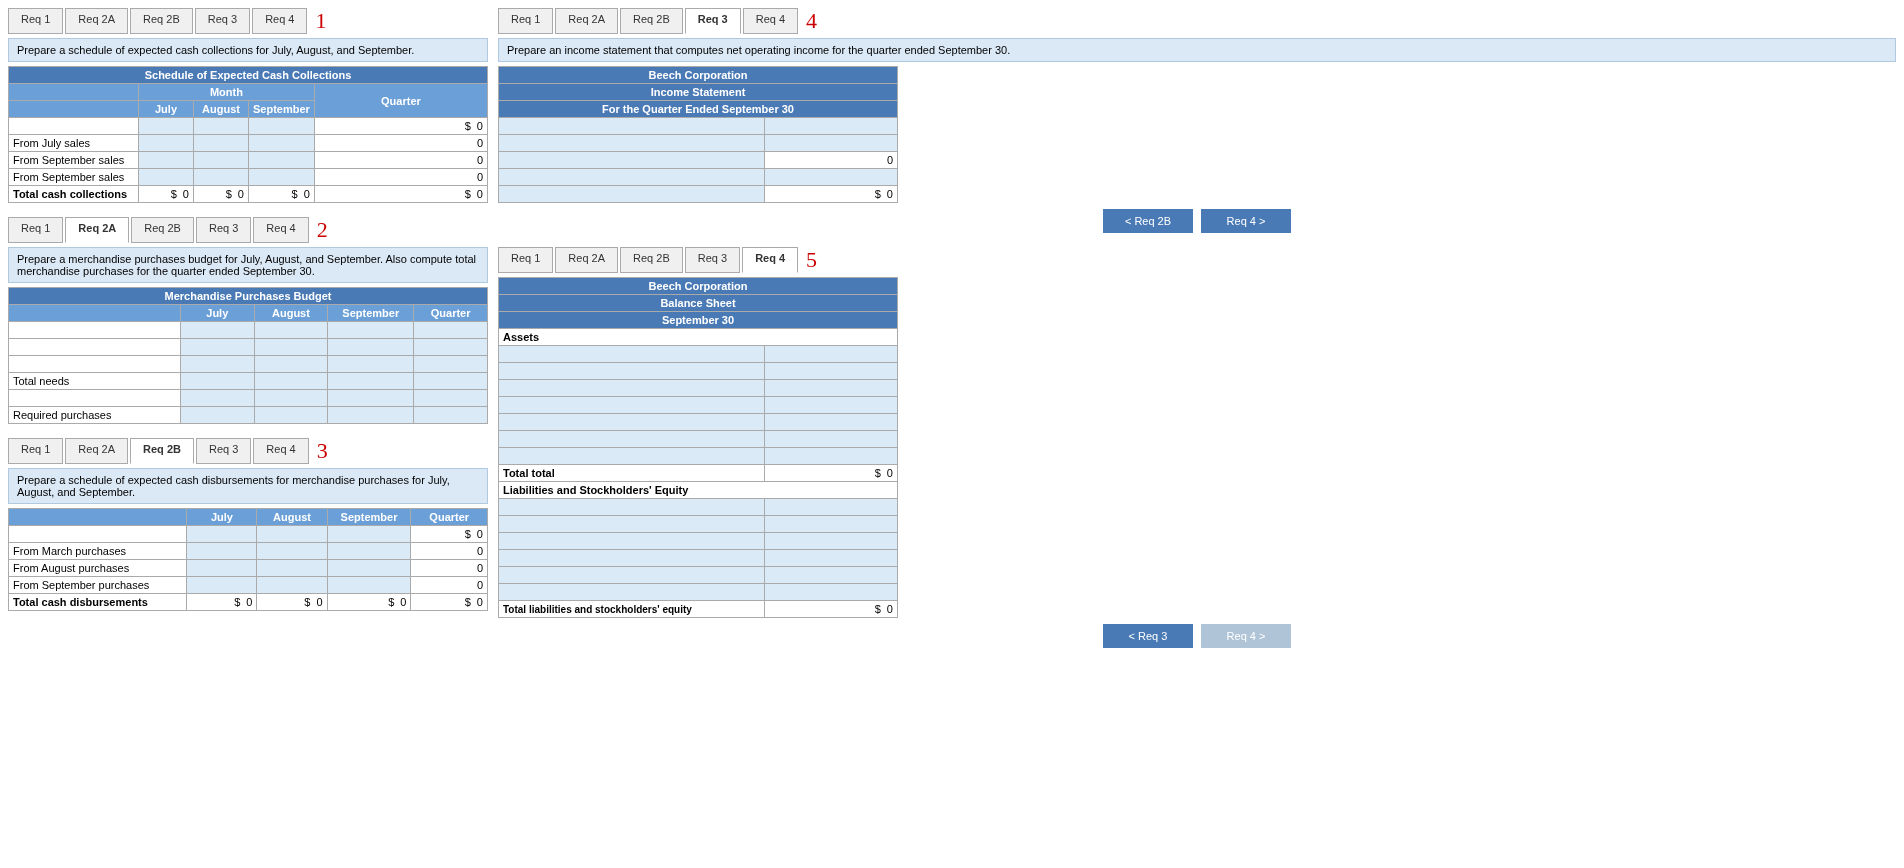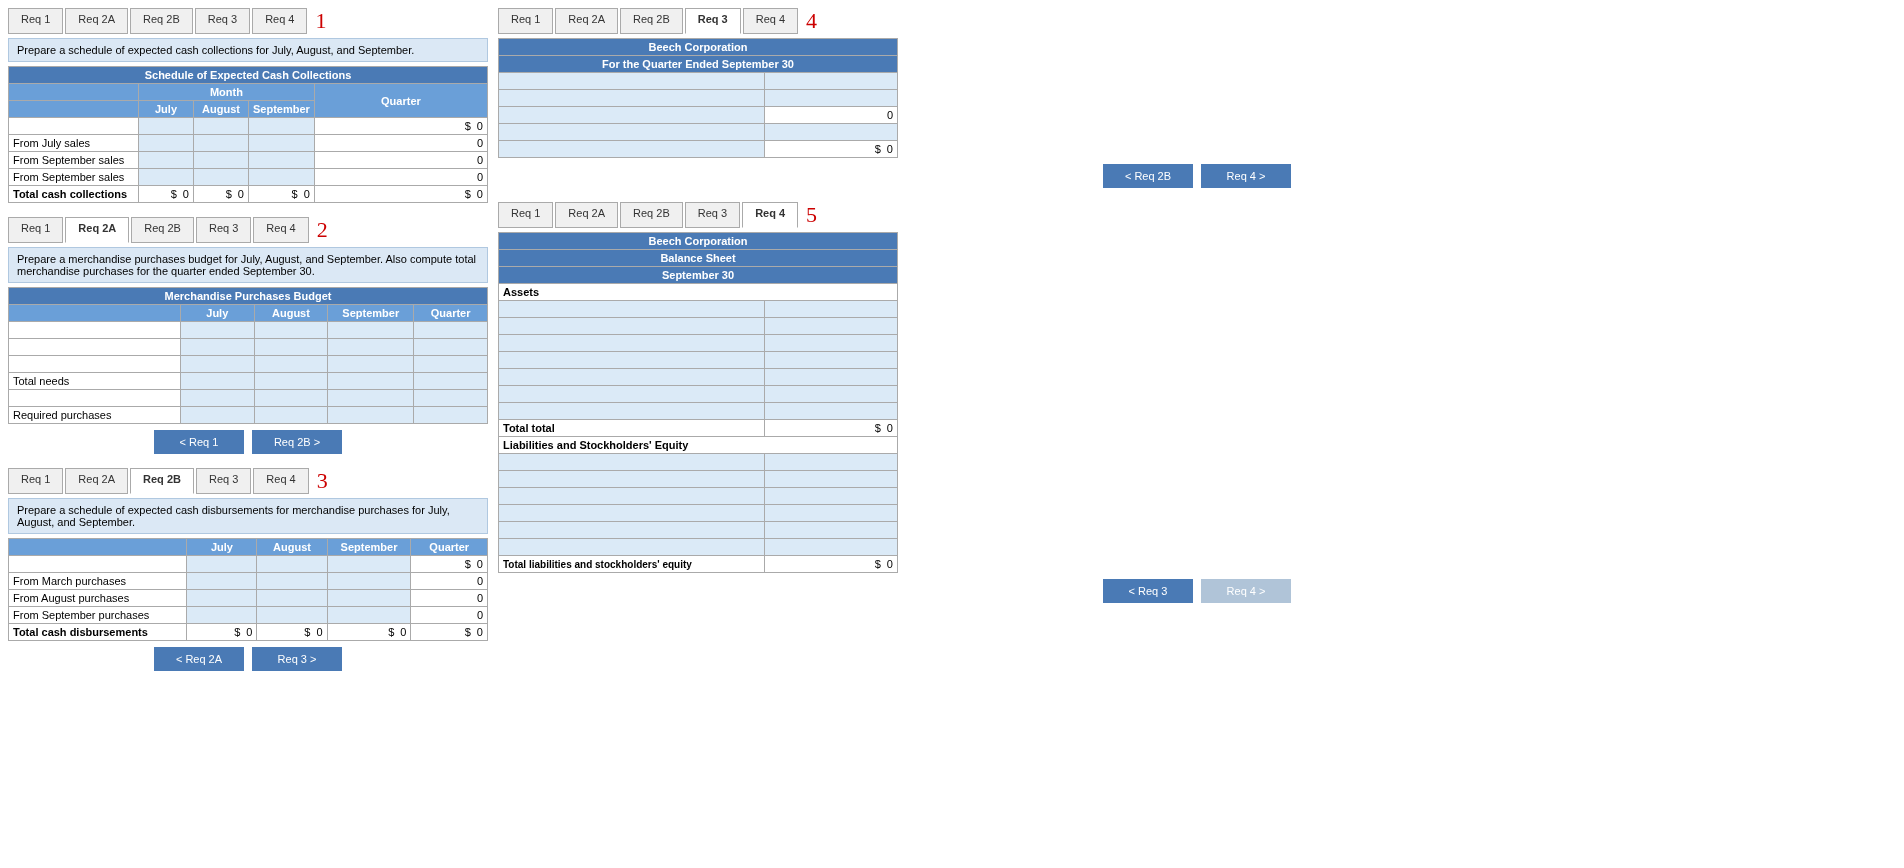--- a/index.html
+++ b/index.html
@@ -225,24 +225,20 @@
         </tr>
         <tr>
           <td class="label-cell">Required purchases</td>
           <td class="input-cell"><input type="text" style=""></td>
           <td class="input-cell"><input type="text" style=""></td>
           <td class="input-cell"><input type="text" style=""></td>
           <td class="input-cell"><input type="text" style=""></td>
         </tr>
       </tbody>
     </table>
-    <div class="nav-buttons">
-      <button class="btn-nav">&lt; Req 1</button>
-      <button class="btn-nav">Req 2B &gt;</button>
-    </div>
   </div>
 
   <div class="section">
     <div class="tabs">
       <div class="tab">Req 1</div>
       <div class="tab">Req 2A</div>
       <div class="tab active">Req 2B</div>
       <div class="tab">Req 3</div>
       <div class="tab">Req 4</div>
       <span class="req-num">3</span>
@@ -289,43 +285,43 @@
         </tr>
         <tr>
           <td class="label-cell" style="font-weight:bold;">Total cash disbursements</td>
           <td class="total-cell dollar-cell">$&nbsp;&nbsp;0</td>
           <td class="total-cell dollar-cell">$&nbsp;&nbsp;0</td>
           <td class="total-cell dollar-cell">$&nbsp;&nbsp;0</td>
           <td class="total-cell dollar-cell">$&nbsp;&nbsp;0</td>
         </tr>
       </tbody>
     </table>
-    <div class="nav-buttons">
-      <button class="btn-nav">&lt; Req 2A</button>
-      <button class="btn-nav">Req 3 &gt;</button>
-    </div>
   </div>
 
 </div>
 
 <div class="right-panel">
 
   <div class="section">
     <div class="tabs">
       <div class="tab">Req 1</div>
       <div class="tab">Req 2A</div>
       <div class="tab">Req 2B</div>
       <div class="tab active">Req 3</div>
       <div class="tab">Req 4</div>
       <span class="req-num">4</span>
     </div>
+    <div class="instruction">Prepare an income statement that computes net operating income for the quarter ended September 30.</div>
     <table class="budget-table" style="width:400px;">
       <thead>
         <tr>
           <th class="header-blue" colspan="2">Beech Corporation</th>
+        </tr>
+        <tr>
+          <th class="header-blue" colspan="2">Income Statement</th>
         </tr>
         <tr>
           <th class="header-blue" colspan="2">For the Quarter Ended September 30</th>
         </tr>
       </thead>
       <tbody>
         <tr>
           <td class="input-cell" style="width:200px;"><input type="text" style="width: 100%;"></td>
           <td class="input-cell" style="width:100px;"><input type="text" style="width: 100%;"></td>
         </tr>

